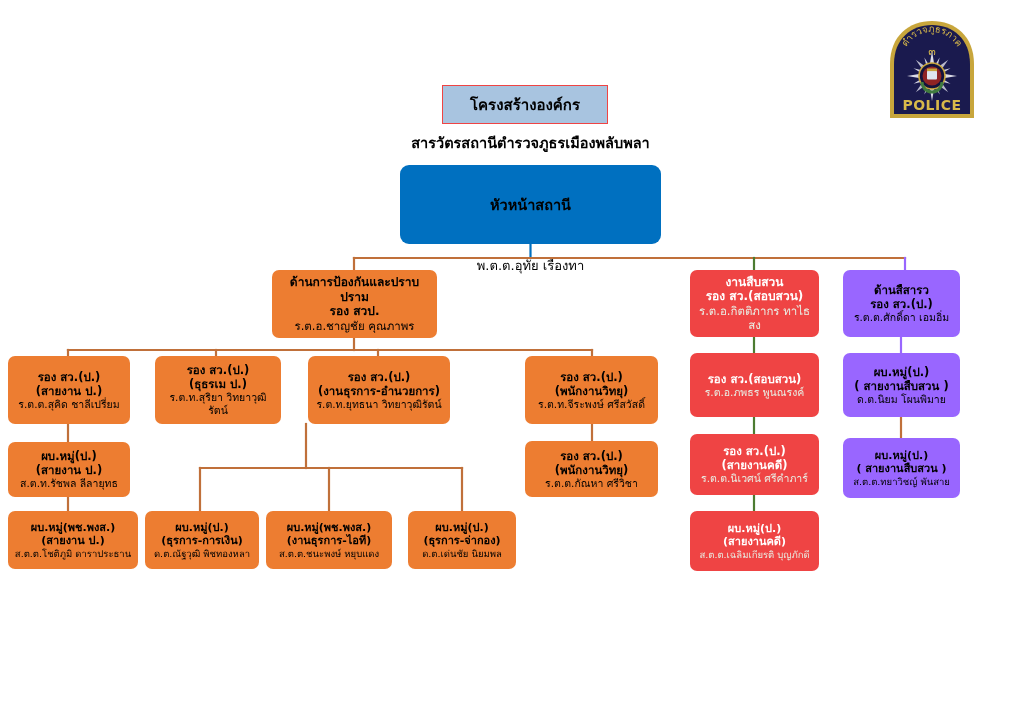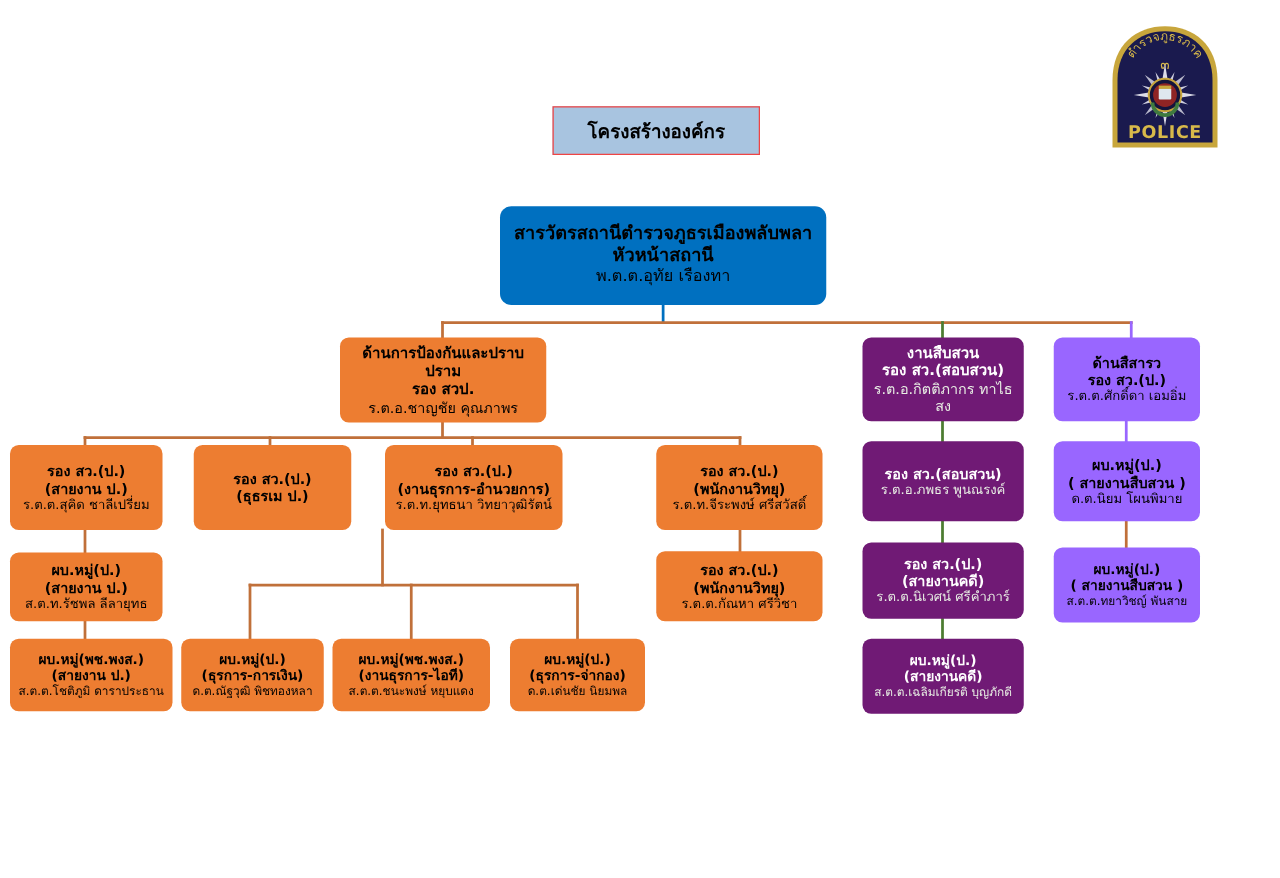--- a/index.html
+++ b/index.html
@@ -66,28 +66,29 @@
     color: #000;
   }
 
   
   #root-node {
     left: 400px; top: 165px;
     width: 261px; height: 79px;
     background: #0070c0;
     border-radius: 9px;
     color: #000;
+    gap: 44px;
   }
   #root-node .l1 { font-size: 14.5px; }
   #root-node .l2 { font-size: 14.5px; }
   #root-node .l3 { font-size: 13px; }
 
   
   .orange { background: #ed7d31; }
-  .green  { background: #701a75; color: #fff; }
+  .green  { background: #ef4444; color: #fff; }
   .purple { background: #9966ff; }
 
   .green .l1, .green .l2 { color: #ffffff; }
   .green .l3 { color: #e8eee4; }
 
   
   .node .l1, .node .l2 { font-size: 12px; }
   .node .l3 { font-size: 11.5px; }
 
   .n-small .l1, .n-small .l2 { font-size: 11.5px; }
@@ -233,20 +234,21 @@
 
   <div class="node orange n-small" style="left:8px; top:356px; width:122px; height:68px;">
     <span class="l1">รอง สว.(ป.)</span>
     <span class="l2">(สายงาน ป.)</span>
     <span class="l3">ร.ต.ต.สุคิด ชาลีเปรี่ยม</span>
   </div>
 
   <div class="node orange n-small" style="left:155px; top:356px; width:126px; height:68px;">
     <span class="l1">รอง สว.(ป.)</span>
     <span class="l2">(ธุธรเม ป.)</span>
+    <span class="l3">ร.ต.ท.สุริยา วิทยาวุฒิรัตน์</span>
   </div>
 
   <div class="node orange n-small" style="left:308px; top:356px; width:142px; height:68px;">
     <span class="l1">รอง สว.(ป.)</span>
     <span class="l2">(งานธุรการ-อำนวยการ)</span>
     <span class="l3">ร.ต.ท.ยุทธนา วิทยาวุฒิรัตน์</span>
   </div>
 
   <div class="node orange n-small" style="left:525px; top:356px; width:133px; height:68px;">
     <span class="l1">รอง สว.(ป.)</span>

